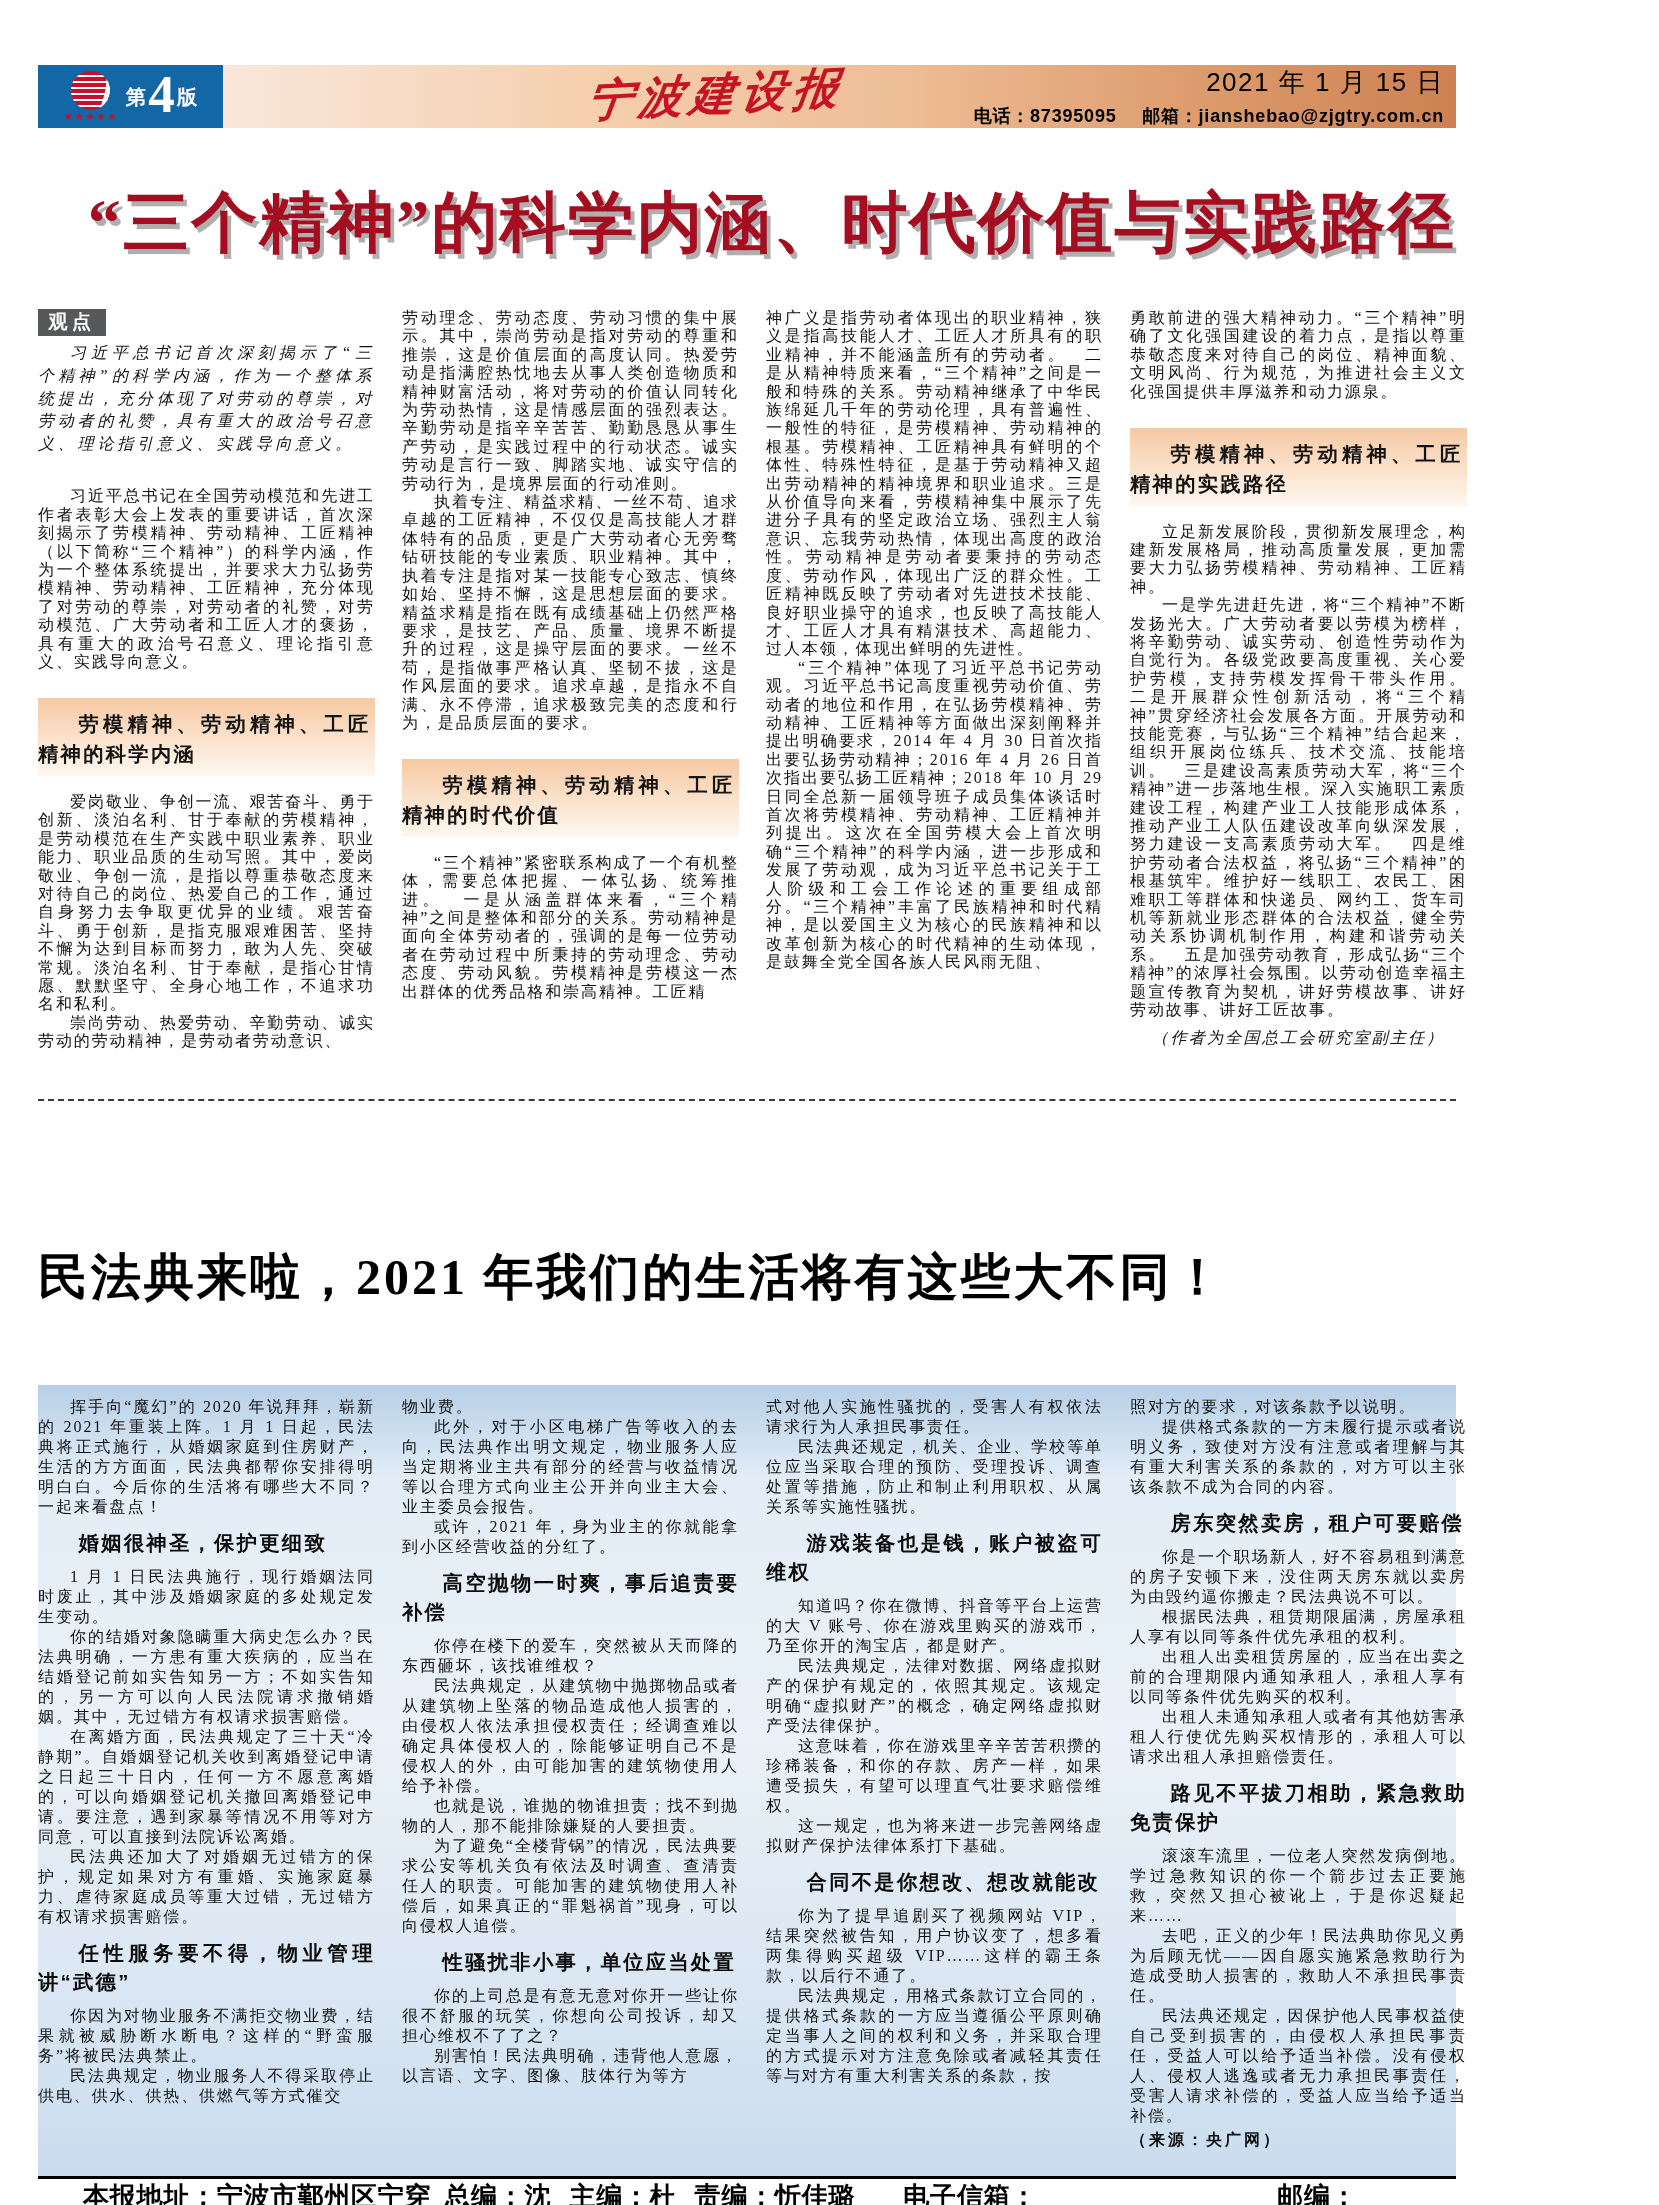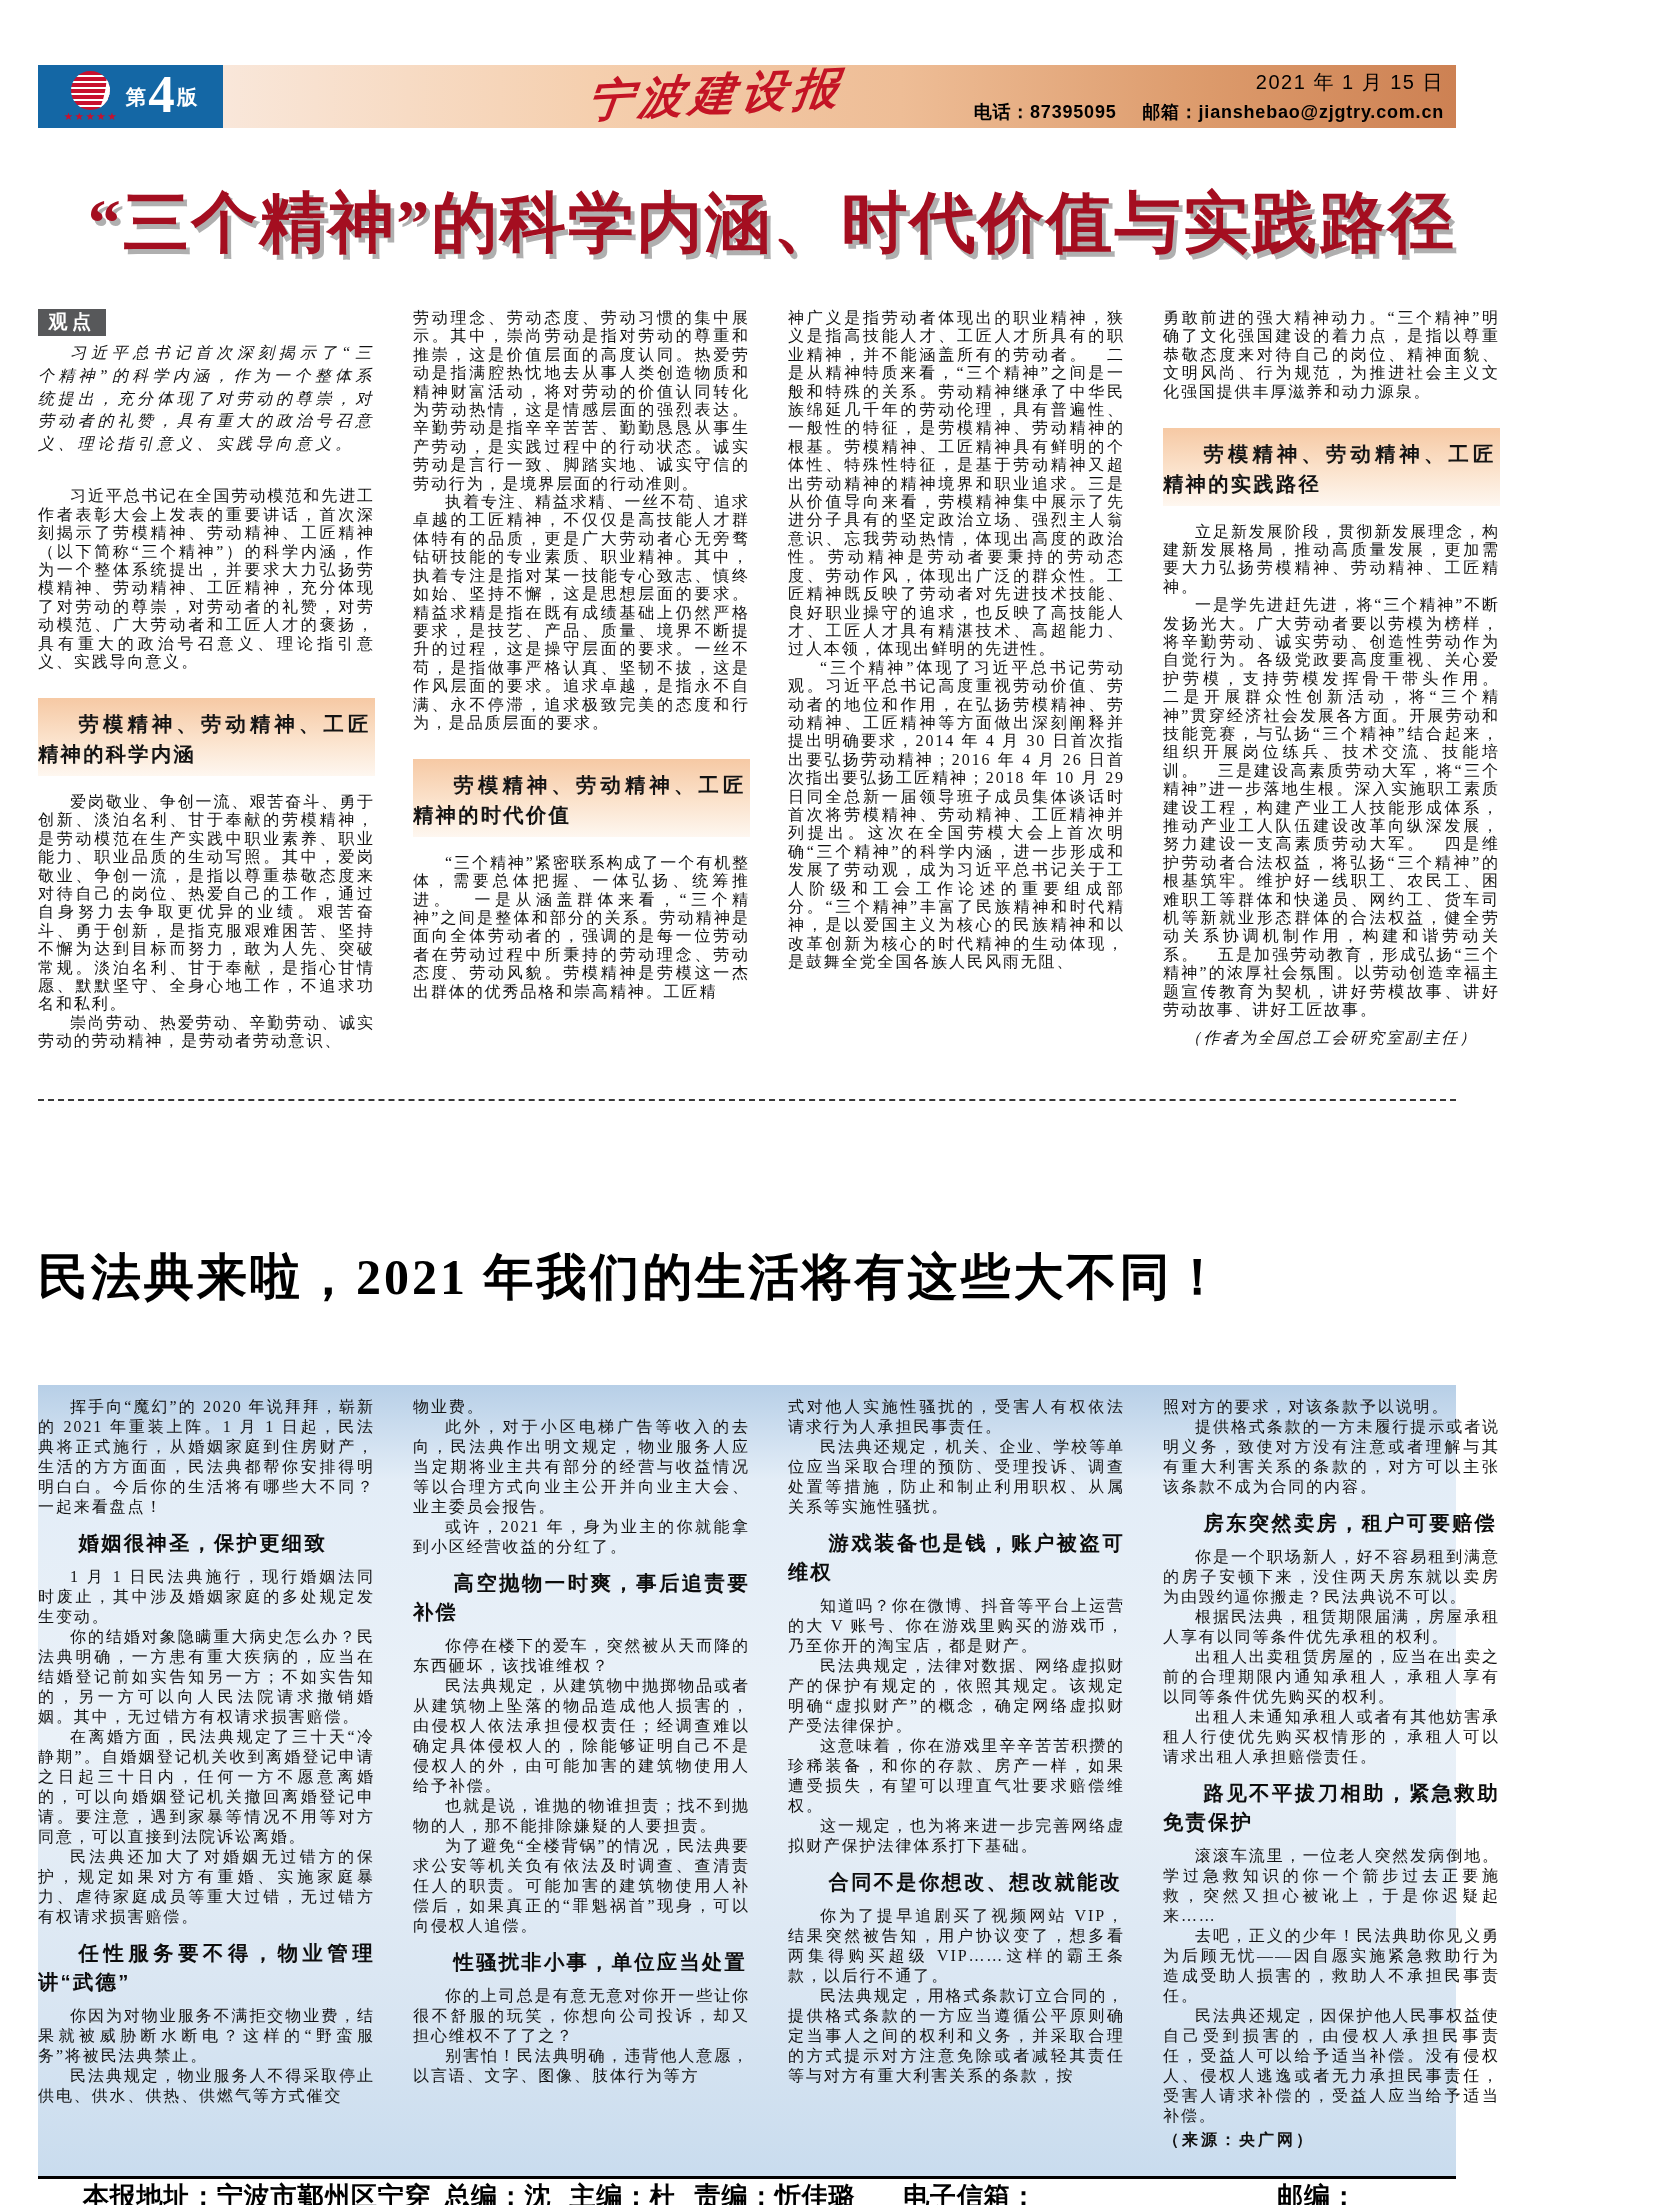--- a/index.html
+++ b/index.html
@@ -11,27 +11,27 @@
   .logo-box{width:185px;flex:0 0 185px;background:#1467a5;display:flex;align-items:center;justify-content:center;}
   .globe-col{display:flex;flex-direction:column;align-items:center;margin-right:7.5px;}
   .globe{width:39px;height:39px;border-radius:50%;background:repeating-linear-gradient(180deg,#c8102e 0 3.8px,#ffffff 3.8px 6px);position:relative;overflow:hidden;}
   .globe::after{content:"";position:absolute;right:0px;top:-4.5px;width:18px;height:48px;border-radius:50%;border-right:5.3px solid #ffffff;transform:rotate(12deg);}
   .stars{color:#c8102e;font-size:10.5px;letter-spacing:1.5px;margin-top:0.8px;line-height:1;font-family:"DejaVu Sans",sans-serif;}
   .page-label{color:#fff;font-size:20.3px;font-weight:bold;font-family:"Liberation Sans",sans-serif;}
   .page-num{color:#fff;font-size:53px;font-weight:bold;font-family:"Liberation Serif",serif;line-height:1;margin:0 2.3px 4.5px 2.3px;}
   .bar{flex:1;background:linear-gradient(90deg,#f9e7da 0%,#f5cfae 30%,#eebd96 55%,#dc9a6b 80%,#cd8153 100%);position:relative;}
   .masthead-script{position:absolute;left:40%;top:50%;transform:translate(-50%,-54%) skewX(-10deg) rotate(-3deg);color:#c41425;font-size:45px;font-weight:bold;font-style:italic;font-family:"DejaVu Serif",serif;letter-spacing:6px;white-space:nowrap;}
   .bar-right{position:absolute;right:12px;top:50%;transform:translateY(-50%);text-align:right;color:#000;font-family:"Liberation Sans",sans-serif;}
-  .bar-date{font-size:20px;letter-spacing:1.5px;}
+  .bar-date{font-size:26px;letter-spacing:1.5px;}
   .bar-contact{font-size:18px;font-weight:bold;margin-top:4.5px;letter-spacing:0.8px;}
   .bar-contact .gap{display:inline-block;width:25.6px;}
 
   
   .title1{margin:50px 0 0;text-align:right;font-family:"Liberation Serif",serif;font-size:66px;font-weight:bold;color:#a40e20;letter-spacing:2.3px;text-shadow:3.8px 4.5px 0 rgba(110,110,110,.55);}
-  .cols{display:flex;gap:38px;}
+  .cols{display:flex;gap:27px;}
   .col{width:337px;flex:0 0 337px;overflow:hidden;}
   .article1{margin-top:41px;height:764px;}
   .article1 .col{font-family:"Liberation Serif",serif;font-size:16px;line-height:18.4px;letter-spacing:1.9px;text-align:justify;}
   .a1p{margin:0;text-indent:2em;}
   .a1p.cont{text-indent:0;}
   .vp-label{display:inline-block;background:#57585a;color:#ffffff;font-family:"Liberation Sans",sans-serif;font-weight:bold;font-size:19px;line-height:1.2;padding:2.3px 10.5px;letter-spacing:4.5px;}
   .vp-text{margin:6px 0 32px;font-style:italic;line-height:22.6px;letter-spacing:3.8px;text-indent:2em;}
   .sec-head{margin:27px 0 16.5px;padding:10.5px 4.5px 7.5px 0;background:linear-gradient(180deg,#f6c9a4 0%,#fbe3cd 55%,#fef7f0 100%);font-family:"Liberation Sans",sans-serif;font-weight:bold;font-size:20.3px;line-height:30px;letter-spacing:2.3px;text-indent:2em;color:#141414;text-align:justify;}
   .byline{margin-top:9px;text-align:center;font-style:italic;letter-spacing:2.3px;text-indent:0;}
 

